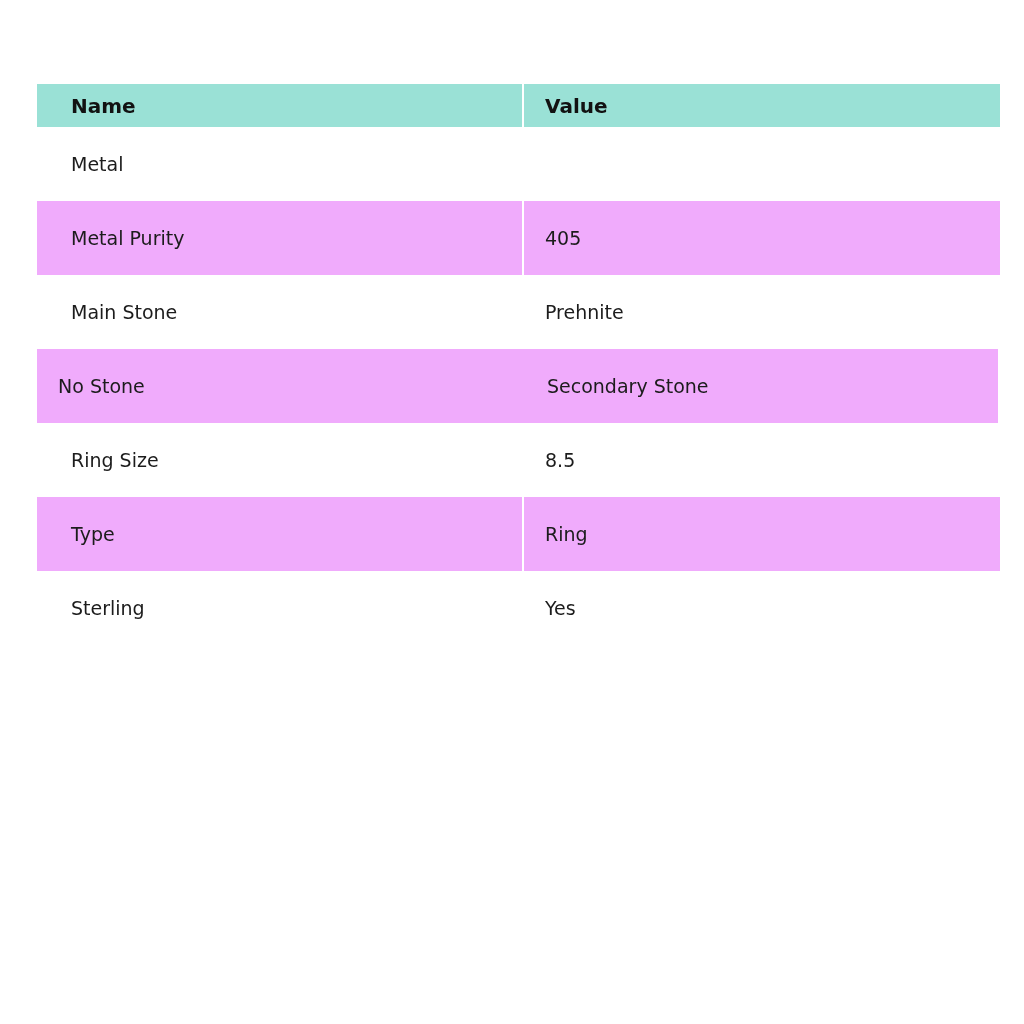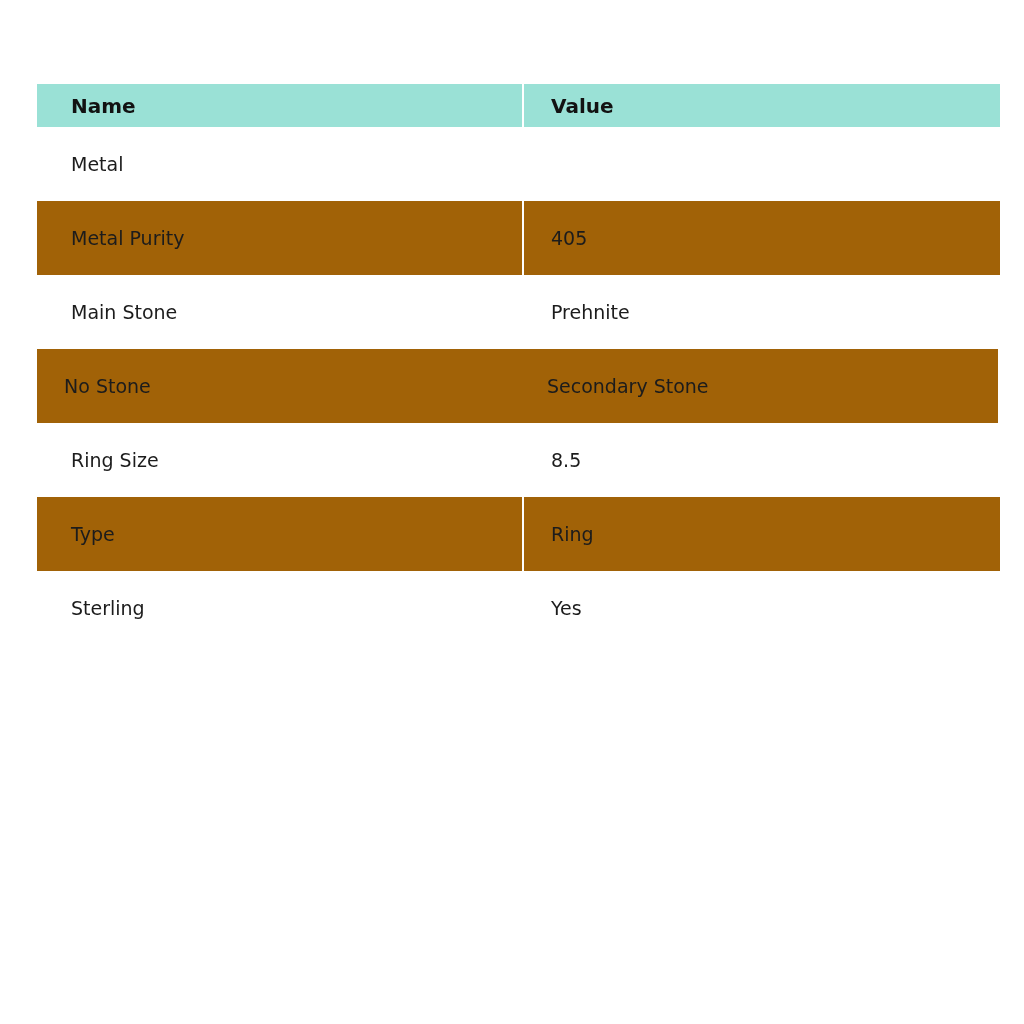--- a/index.html
+++ b/index.html
@@ -21,39 +21,39 @@
     display: flex;
     height: 43px;
     background: #9ae1d6;
   }
   .table-row {
     display: flex;
     height: 74px;
     background: #ffffff;
   }
   .table-row.striped {
-    background: #a16207;
+    background: #f0abfc;
   }
   .cell {
     display: flex;
     align-items: center;
     font-size: 19px;
     font-weight: 400;
     color: #1c1c1c;
     overflow: hidden;
     white-space: nowrap;
   }
   .cell.name-col {
     width: 487px;
     padding-left: 34px;
     border-right: 2px solid #ffffff;
   }
   .cell.value-col {
     flex: 1;
-    padding-left: 27px;
+    padding-left: 21px;
   }
   .table-header .cell {
     font-size: 20px;
     font-weight: 600;
     color: #121212;
   }
 </style>
 </head>
 <body>
 

